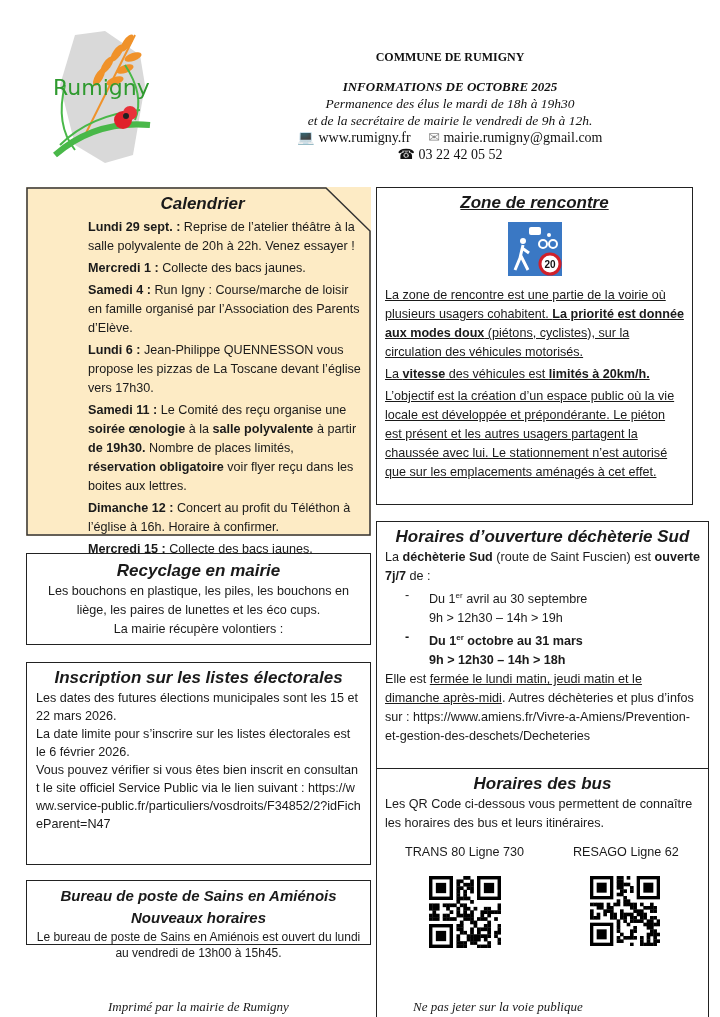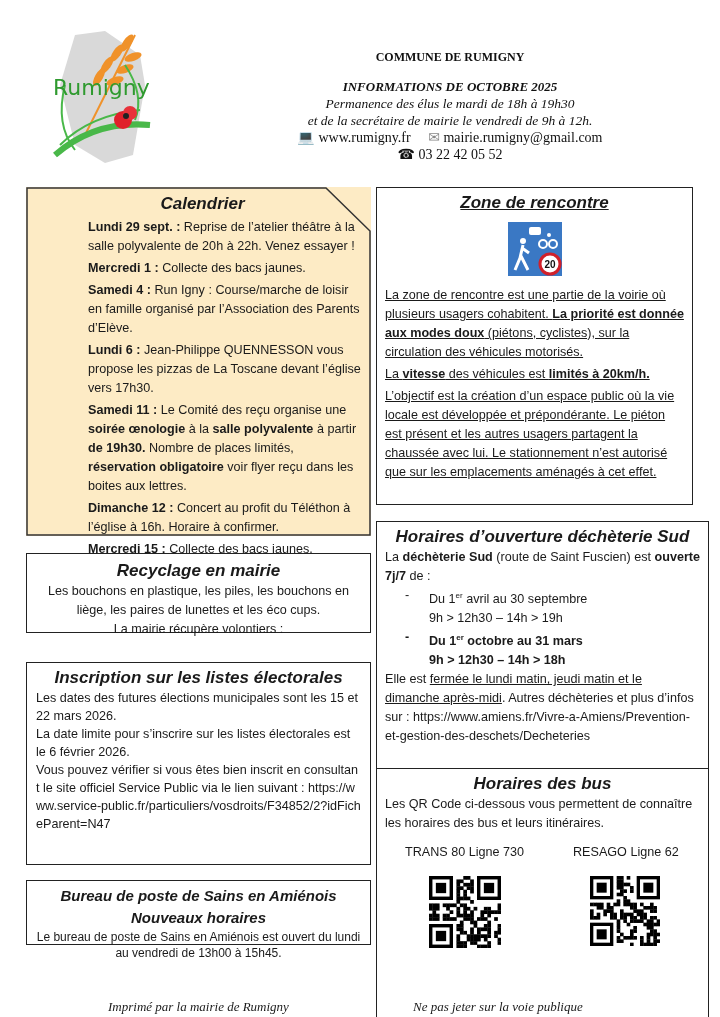--- a/index.html
+++ b/index.html
@@ -24,21 +24,21 @@
   .sign{display:block;margin:6px auto 8px auto;}
   .dech{left:376px;top:521px;width:333px;height:252px;}
   .dech .inner{padding:4px 8px 0 8px;}
   .dech .item{padding-left:18px;position:relative;}
   .dech .item .dash{position:absolute;left:20px;}
   .dech .item .txt{margin-left:26px;display:block;}
   .bus{left:376px;top:768px;width:333px;height:262px;}
   .bus .inner{padding:4px 8px 0 8px;}
   .bus .lbl{position:absolute;top:74px;font-size:12.6px;}
   .qr{position:absolute;top:107px;}
-  .recy{left:26px;top:553px;width:345px;height:80px;text-align:center;}
+  .recy{left:26px;top:553px;width:345px;height:92px;text-align:center;}
   .recy .inner{padding:6px 8px 0 8px;}
   .elec{left:26px;top:662px;width:345px;height:203px;}
   .elec .inner{padding:4px 9px 0 9px;line-height:18px;}
   .poste{left:26px;top:880px;width:345px;height:65px;text-align:center;}
   .poste .inner{padding:4px 8px 0 8px;}
   .poste .title{font-size:15px;line-height:22px;}
   .poste .body{font-size:12px;line-height:16px;}
   .footer{top:999px;font-family:"Liberation Serif",serif;font-style:italic;font-size:13px;}
 </style>
 </head>

